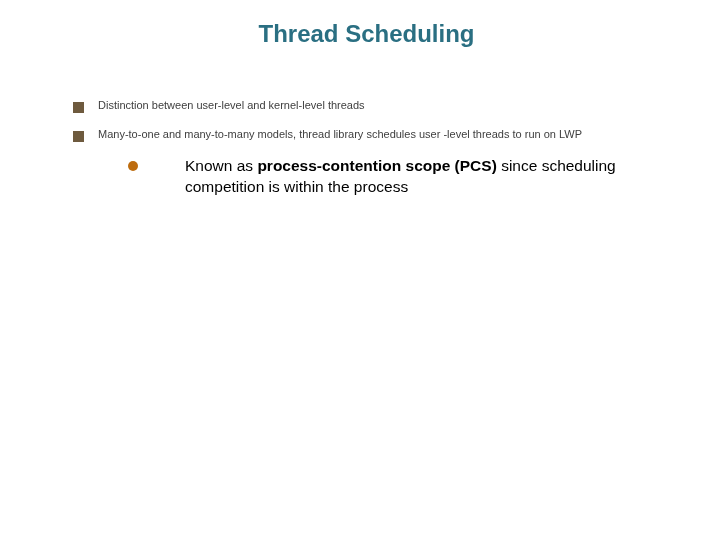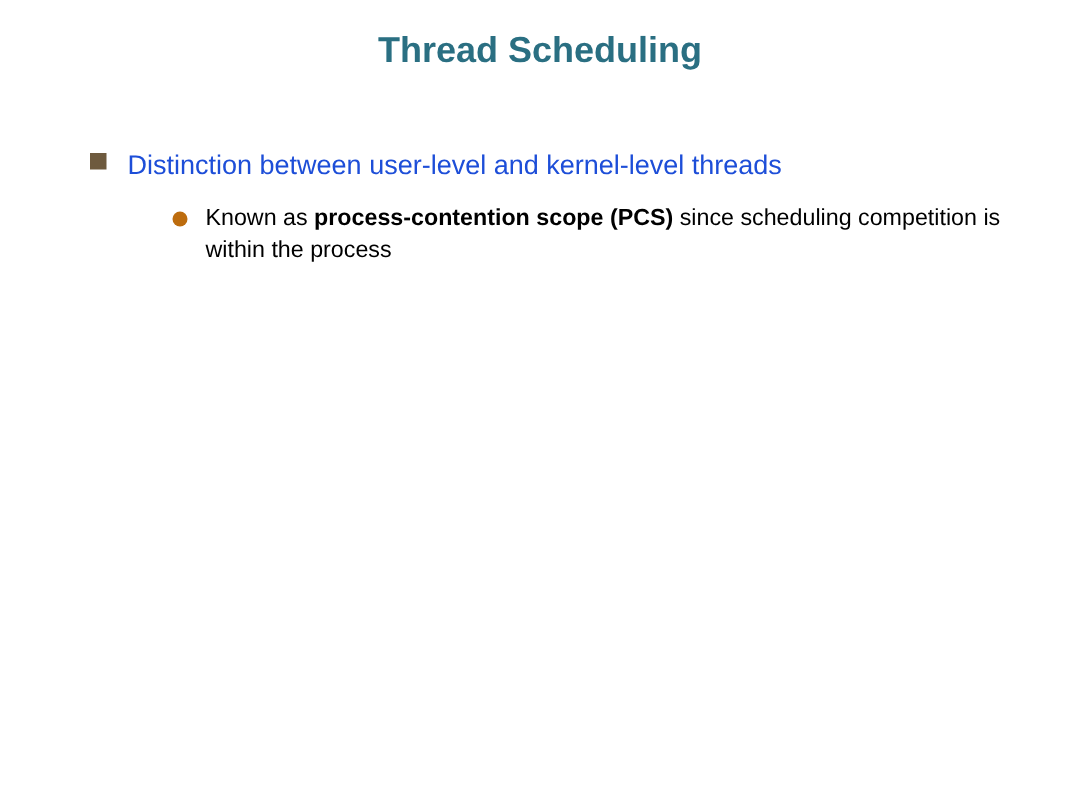--- a/index.html
+++ b/index.html
@@ -10,21 +10,21 @@
     body {
       width: 720px;
       height: 540px;
       background: #ffffff;
       font-family: Arial, Helvetica, sans-serif;
       overflow: hidden;
     }
     .slide {
       width: 100%;
       height: 100%;
-      padding: 20px 0 0 0;
+      padding: 20px 0 0 13px;
     }
     .title {
       text-align: center;
       font-size: 24px;
       font-weight: bold;
       color: #2a6f82;
       margin-bottom: 50px;
     }
     .content {
       padding: 0 50px 0 60px;
@@ -37,30 +37,31 @@
     }
     .square-bullet {
       width: 11px;
       height: 11px;
       background: #6e5a3e;
       flex-shrink: 0;
       margin-top: 4px;
       margin-right: 14px;
     }
     .bullet-text {
-      font-size: 18px;
-      color: #1d4ed8;
+      font-size: 11px;
+      color: #404040;
     }
     .sub-bullet-item {
       display: flex;
       align-items: flex-start;
       margin-left: 55px;
       margin-top: 14px;
       margin-bottom: 32px;
       line-height: 1.35;
+      gap: 35px;
     }
     .circle-bullet {
       width: 10px;
       height: 10px;
       background: #bd6c0e;
       border-radius: 50%;
       flex-shrink: 0;
       margin-top: 5px;
       margin-right: 12px;
     }
@@ -81,20 +82,24 @@
 <div class="slide">
   <div class="title">Thread Scheduling</div>
 
   <div class="content">
 
     <div class="bullet-item">
       <div class="square-bullet"></div>
       <div class="bullet-text">Distinction between user-level and kernel-level threads</div>
     </div>
 
+    <div class="bullet-item">
+      <div class="square-bullet"></div>
+      <div class="bullet-text">Many-to-one and many-to-many models, thread library schedules user -level threads to run on LWP</div>
+    </div>
 
     <div class="sub-bullet-item">
       <div class="circle-bullet"></div>
       <div class="sub-bullet-text">
         <span>Known as </span><span class="bold">process-contention scope (PCS)</span><span> since scheduling competition is within the process</span>
       </div>
     </div>
 
     <div class="gap"></div>
 

